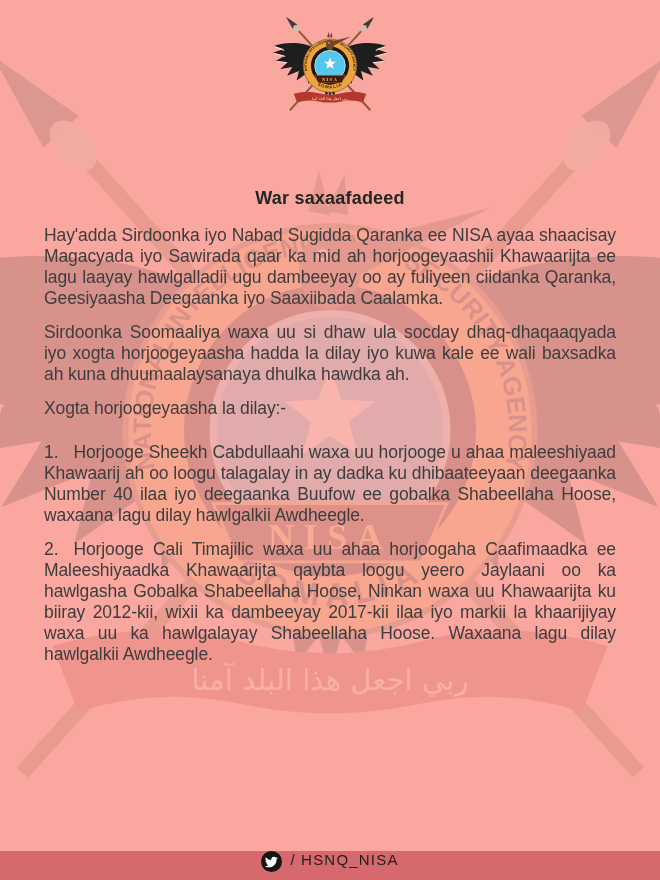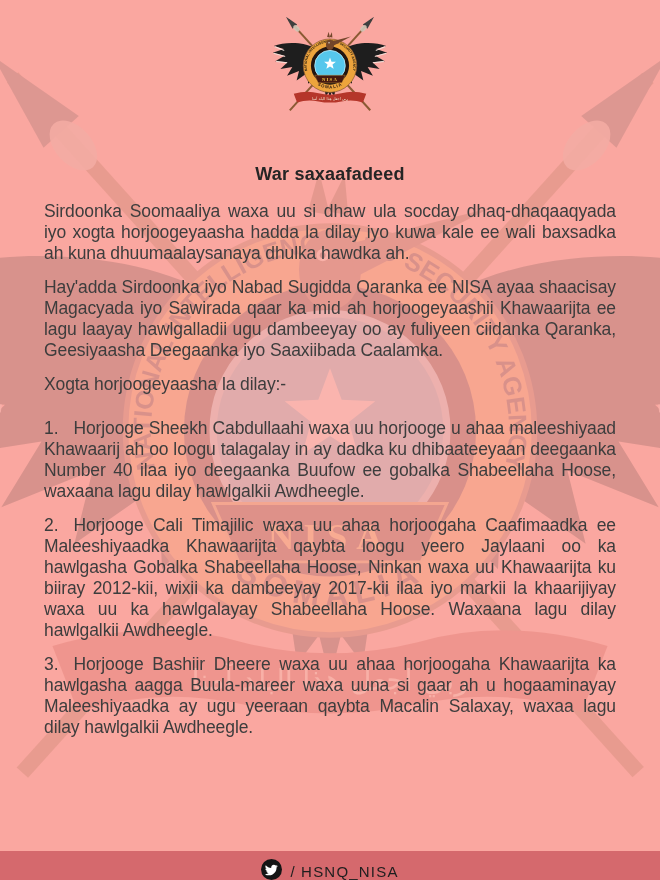--- a/index.html
+++ b/index.html
@@ -19,40 +19,40 @@
     opacity:0.15;
     pointer-events:none;
   }
   .content{position:relative;z-index:1;}
   .logo-wrap{display:flex;justify-content:center;padding-top:14px;}
   .title{
     text-align:center;
     font-size:18px;
     font-weight:bold;
     color:#252525;
-    margin:40px 0 0 0;
+    margin:64px 0 0 0;
     letter-spacing:0.2px;
   }
   .doc{
     width:572px;
     margin:16px auto 0 auto;
     font-size:17.5px;
     line-height:21px;
     letter-spacing:-0.1px;
     text-align:justify;
     color:#3d3d3d;
   }
   .doc p{margin:0 0 13px 0;}
   .doc p.list-intro{margin-bottom:23px;}
   .num{margin-right:15px;}
   .footer-bar{
     position:absolute;z-index:2;
     left:0;bottom:0;width:100%;height:29px;
     background:#d5696d;
-    display:flex;align-items:flex-end;justify-content:center;gap:8px;
+    display:flex;align-items:flex-start;justify-content:center;gap:8px;
   }
   .footer-handle{
     font-size:15px;
     letter-spacing:1.2px;
     color:#1e1e1e;
   }
   .tw-icon{display:block;}
 </style>
 </head>
 <body>
@@ -123,27 +123,26 @@
 <div class="content">
   <div class="logo-wrap">
     <svg width="124" height="110" viewBox="0 0 260 230">
         <use href="#nisa-emblem"></use>
       </svg>
   </div>
 
   <h1 class="title">War saxaafadeed</h1>
 
   <div class="doc">
+    <p>Hay'adda Sirdoonka iyo Nabad Sugidda Qaranka ee NISA ayaa shaacisay Magacyada iyo Sawirada qaar ka mid ah horjoogeyaashii Khawaarijta ee lagu laayay hawlgalladii ugu dambeeyay oo ay fuliyeen ciidanka Qaranka, Geesiyaasha Deegaanka iyo Saaxiibada Caalamka.</p>
     <p>Sirdoonka Soomaaliya waxa uu si dhaw ula socday dhaq-dhaqaaqyada iyo xogta horjoogeyaasha hadda la dilay iyo kuwa kale ee wali baxsadka ah kuna dhuumaalaysanaya dhulka hawdka ah.</p>
-    <p>Hay'adda Sirdoonka iyo Nabad Sugidda Qaranka ee NISA ayaa shaacisay Magacyada iyo Sawirada qaar ka mid ah horjoogeyaashii Khawaarijta ee lagu laayay hawlgalladii ugu dambeeyay oo ay fuliyeen ciidanka Qaranka, Geesiyaasha Deegaanka iyo Saaxiibada Caalamka.</p>
     <p class="list-intro">Xogta horjoogeyaasha la dilay:-</p>
 
     <p><span class="num">1.</span><span>Horjooge Sheekh Cabdullaahi waxa uu horjooge u ahaa maleeshiyaad Khawaarij ah oo loogu talagalay in ay dadka ku dhibaateeyaan deegaanka Number 40 ilaa iyo deegaanka Buufow ee gobalka Shabeellaha Hoose, waxaana lagu dilay hawlgalkii Awdheegle.</span></p>
     <p><span class="num">2.</span><span>Horjooge Cali Timajilic waxa uu ahaa horjoogaha Caafimaadka ee Maleeshiyaadka Khawaarijta qaybta loogu yeero Jaylaani oo ka hawlgasha Gobalka Shabeellaha Hoose, Ninkan waxa uu Khawaarijta ku biiray 2012-kii, wixii ka dambeeyay 2017-kii ilaa iyo markii la khaarijiyay waxa uu ka hawlgalayay Shabeellaha Hoose. Waxaana lagu dilay hawlgalkii Awdheegle.</span></p>
-    <p><span class="num">3.</span><span>Horjooge Bashiir Dheere waxa uu ahaa horjoogaha Khawaarijta ka hawlgasha aagga Buula-mareer waxa uuna si gaar ah u hogaaminayay Maleeshiyaadka ay ugu yeeraan qaybta Macalin Salaxay, waxaa lagu dilay hawlgalkii Awdheegle.</span></p>
   </div>
 </div>
 
 <div class="footer-bar">
   <svg class="tw-icon" width="21" height="21" viewBox="0 0 24 24">
     <circle cx="12" cy="12" r="12" fill="#151515"></circle>
     <path transform="translate(4.4,5.2) scale(0.62)" fill="#ffffff" d="M23.954 4.569c-.885.389-1.83.654-2.825.775 1.014-.611 1.794-1.574 2.163-2.723-.951.555-2.005.959-3.127 1.184-.896-.959-2.173-1.559-3.591-1.559-2.717 0-4.92 2.203-4.92 4.917 0 .39.045.765.127 1.124-4.09-.205-7.715-2.169-10.141-5.138-.427.722-.666 1.561-.666 2.475 0 1.71.87 3.213 2.188 4.096-.807-.026-1.566-.248-2.228-.616v.061c0 2.385 1.693 4.374 3.946 4.827-.413.111-.849.171-1.296.171-.314 0-.615-.03-.916-.086.631 1.953 2.445 3.377 4.604 3.417-1.68 1.319-3.809 2.105-6.102 2.105-.39 0-.779-.023-1.17-.067 2.189 1.394 4.768 2.209 7.557 2.209 9.054 0 13.999-7.496 13.999-13.986 0-.209 0-.42-.015-.63.961-.689 1.8-1.56 2.46-2.548l-.047-.02z"></path>
   </svg>
   <span class="footer-handle">/ HSNQ_NISA</span>
 </div>

